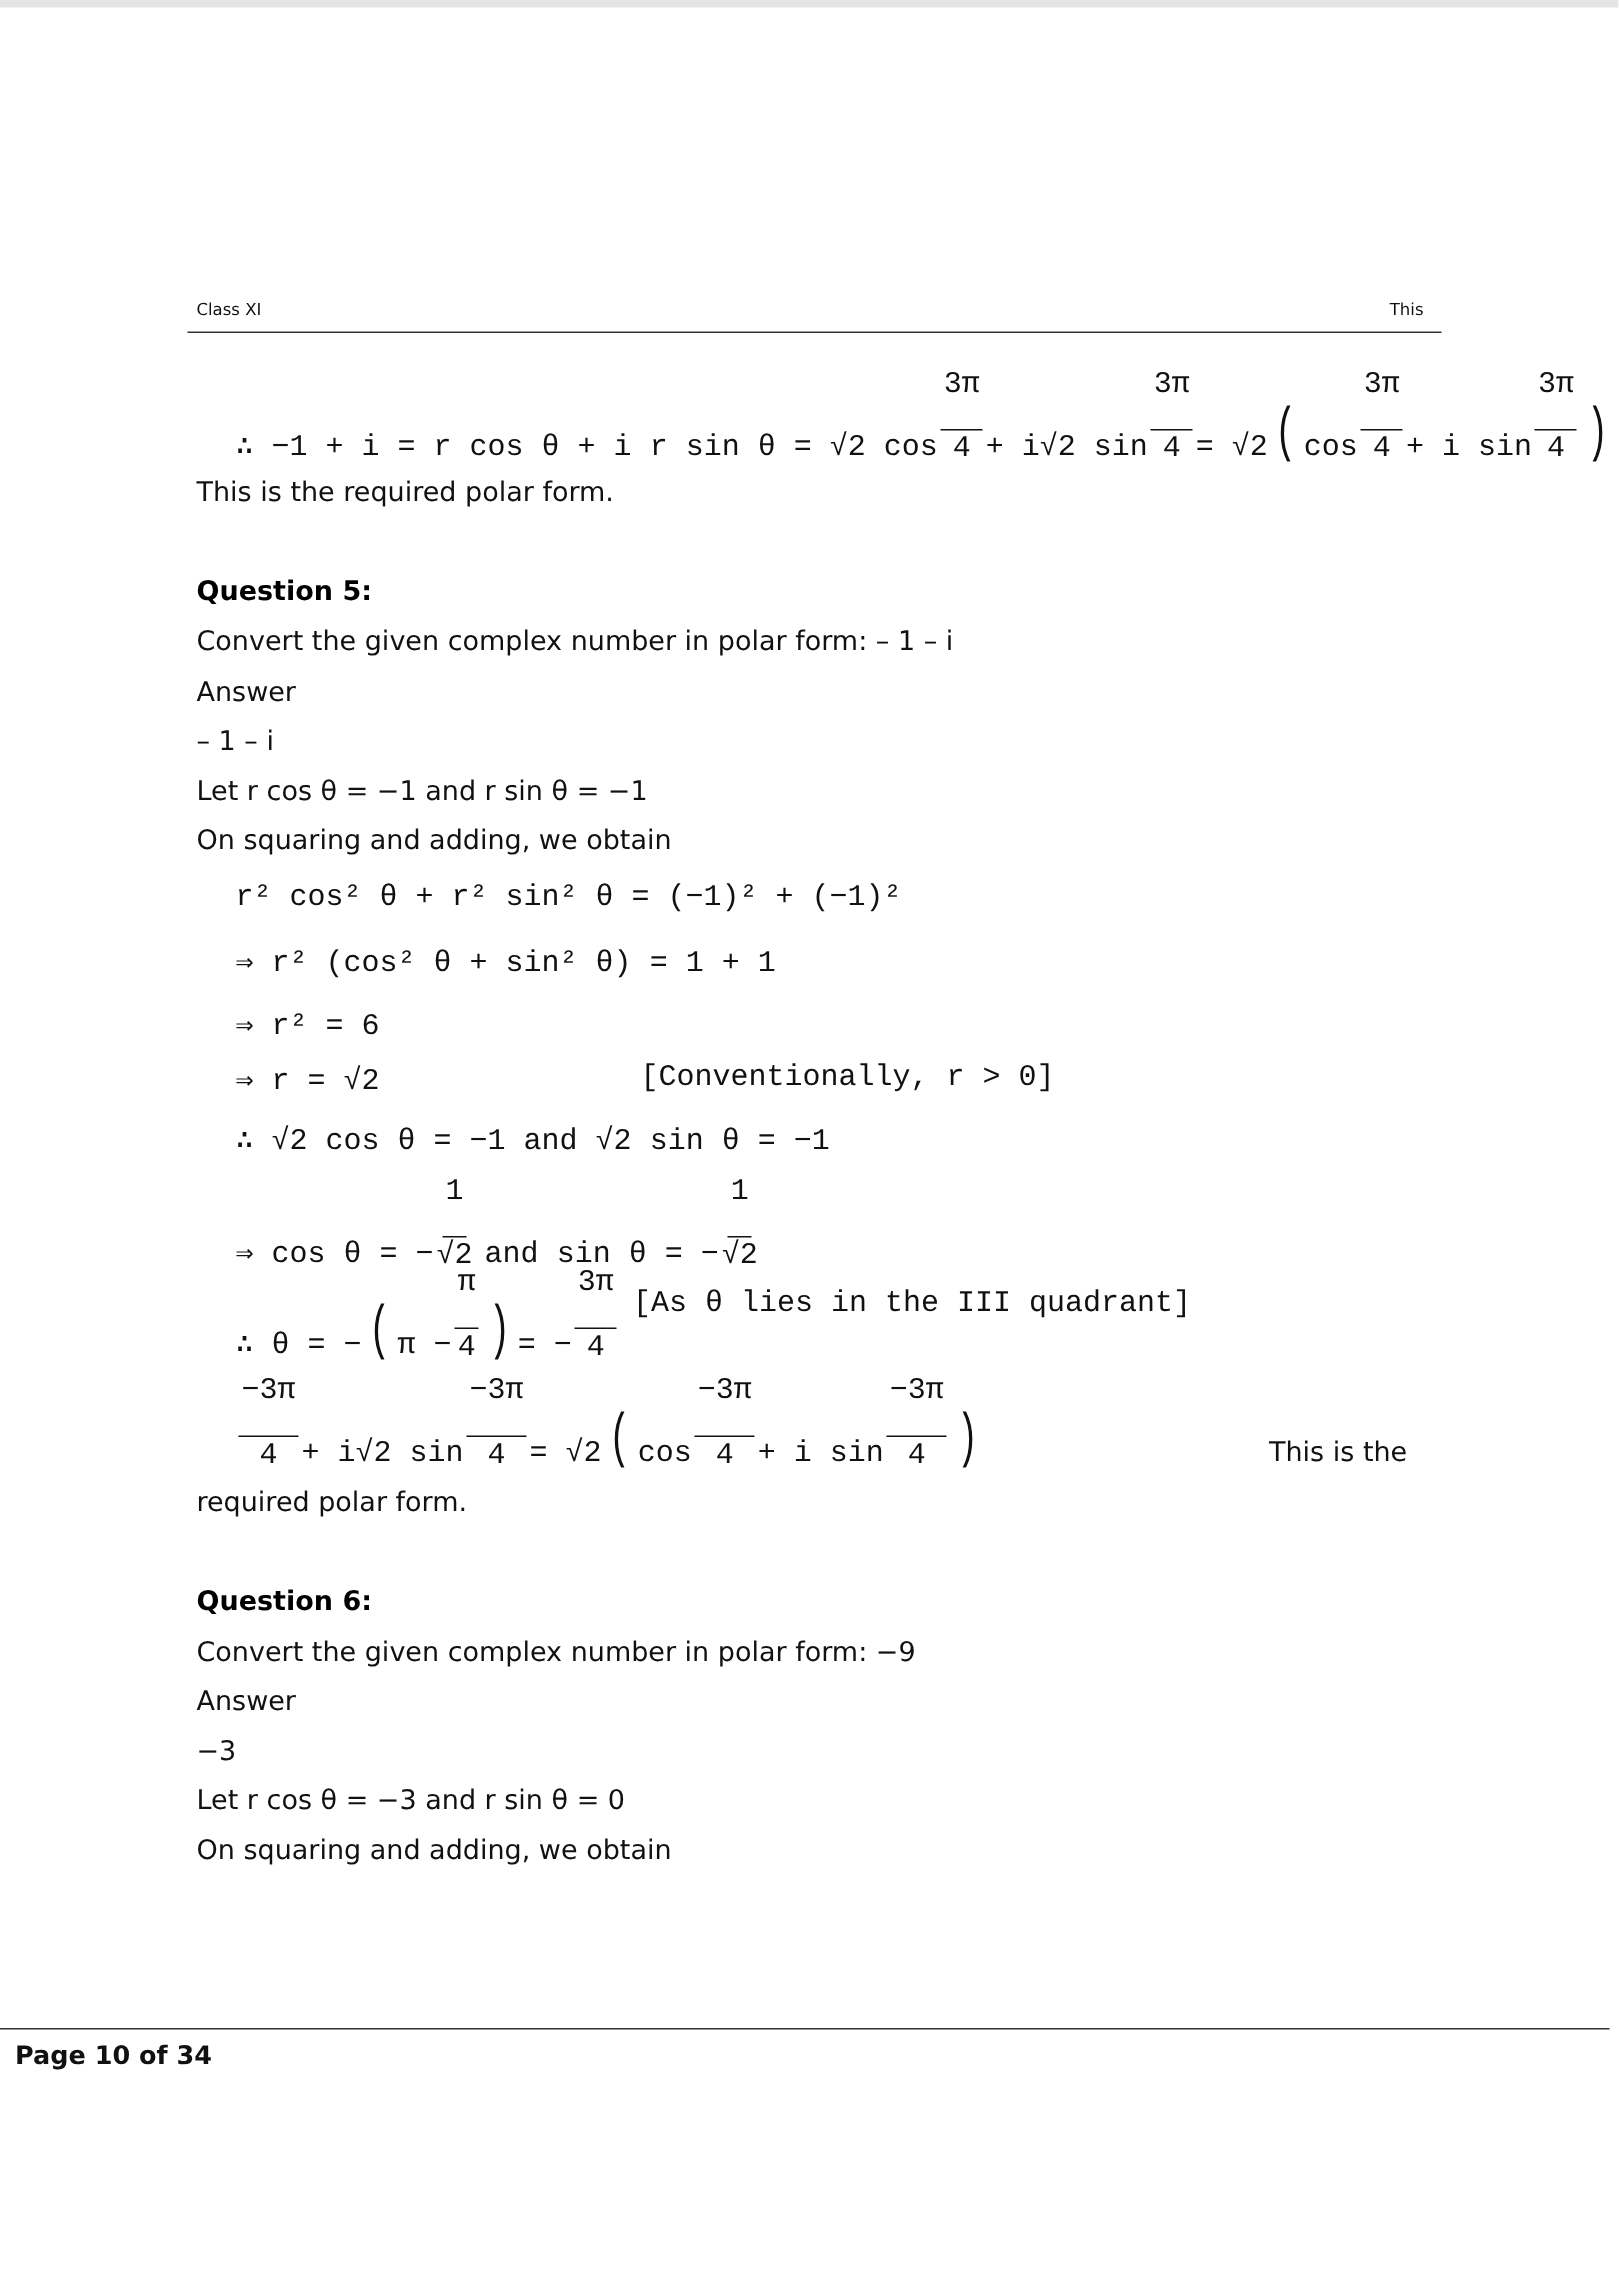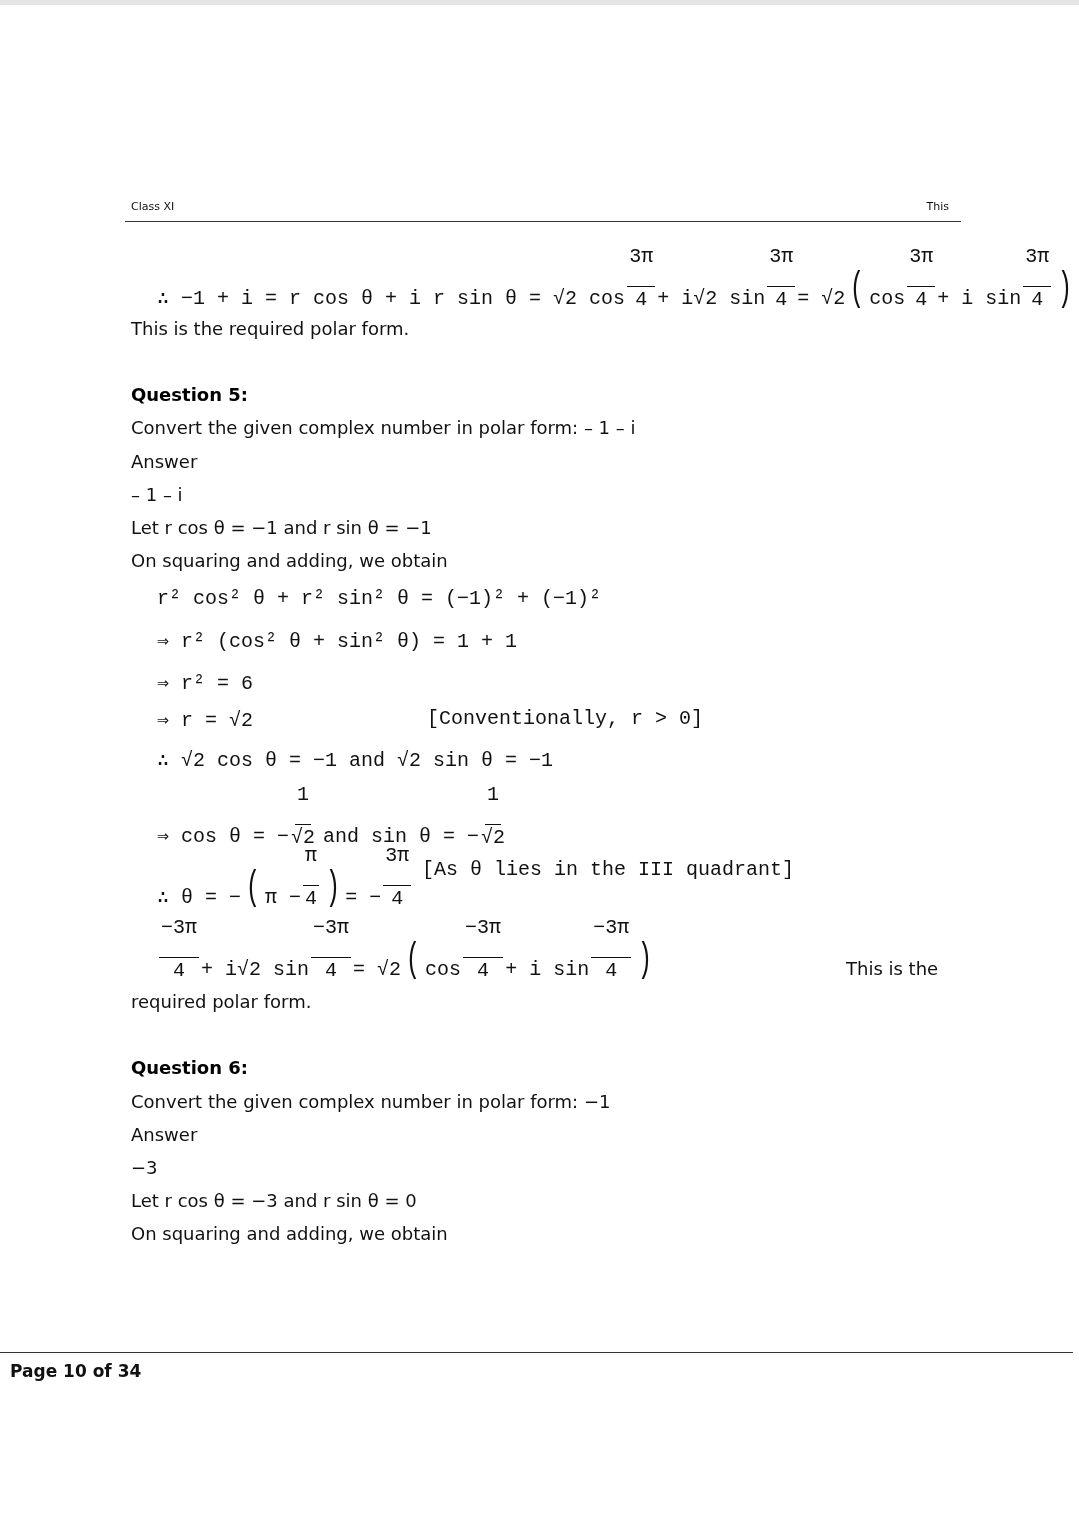--- a/index.html
+++ b/index.html
@@ -130,20 +130,20 @@
   <span class="frac">
       <span class="num">−3π</span>
       <span class="den">4</span>
     </span>
   <span class="big">)</span>
 </div>
 <div class="line" style="top:958px; left:846px;">This is the</div>
 <div class="line" style="top:991px;">required polar form.</div>
 
 <div class="line qhead" style="top:1057px;">Question 6:</div>
-<div class="line" style="top:1091px;">Convert the given complex number in polar form: −1</div>
+<div class="line" style="top:1091px;">Convert the given complex number in polar form: −9</div>
 <div class="line" style="top:1124px;">Answer</div>
 <div class="line" style="top:1157px;">−3</div>
 <div class="line" style="top:1190px;">Let r cos θ = −3 and r sin θ = 0</div>
 <div class="line" style="top:1223px;">On squaring and adding, we obtain</div>
 
 <div class="footer-line"></div>
 <div class="footer">Page 10 of 34</div>
 
 </body></html>

